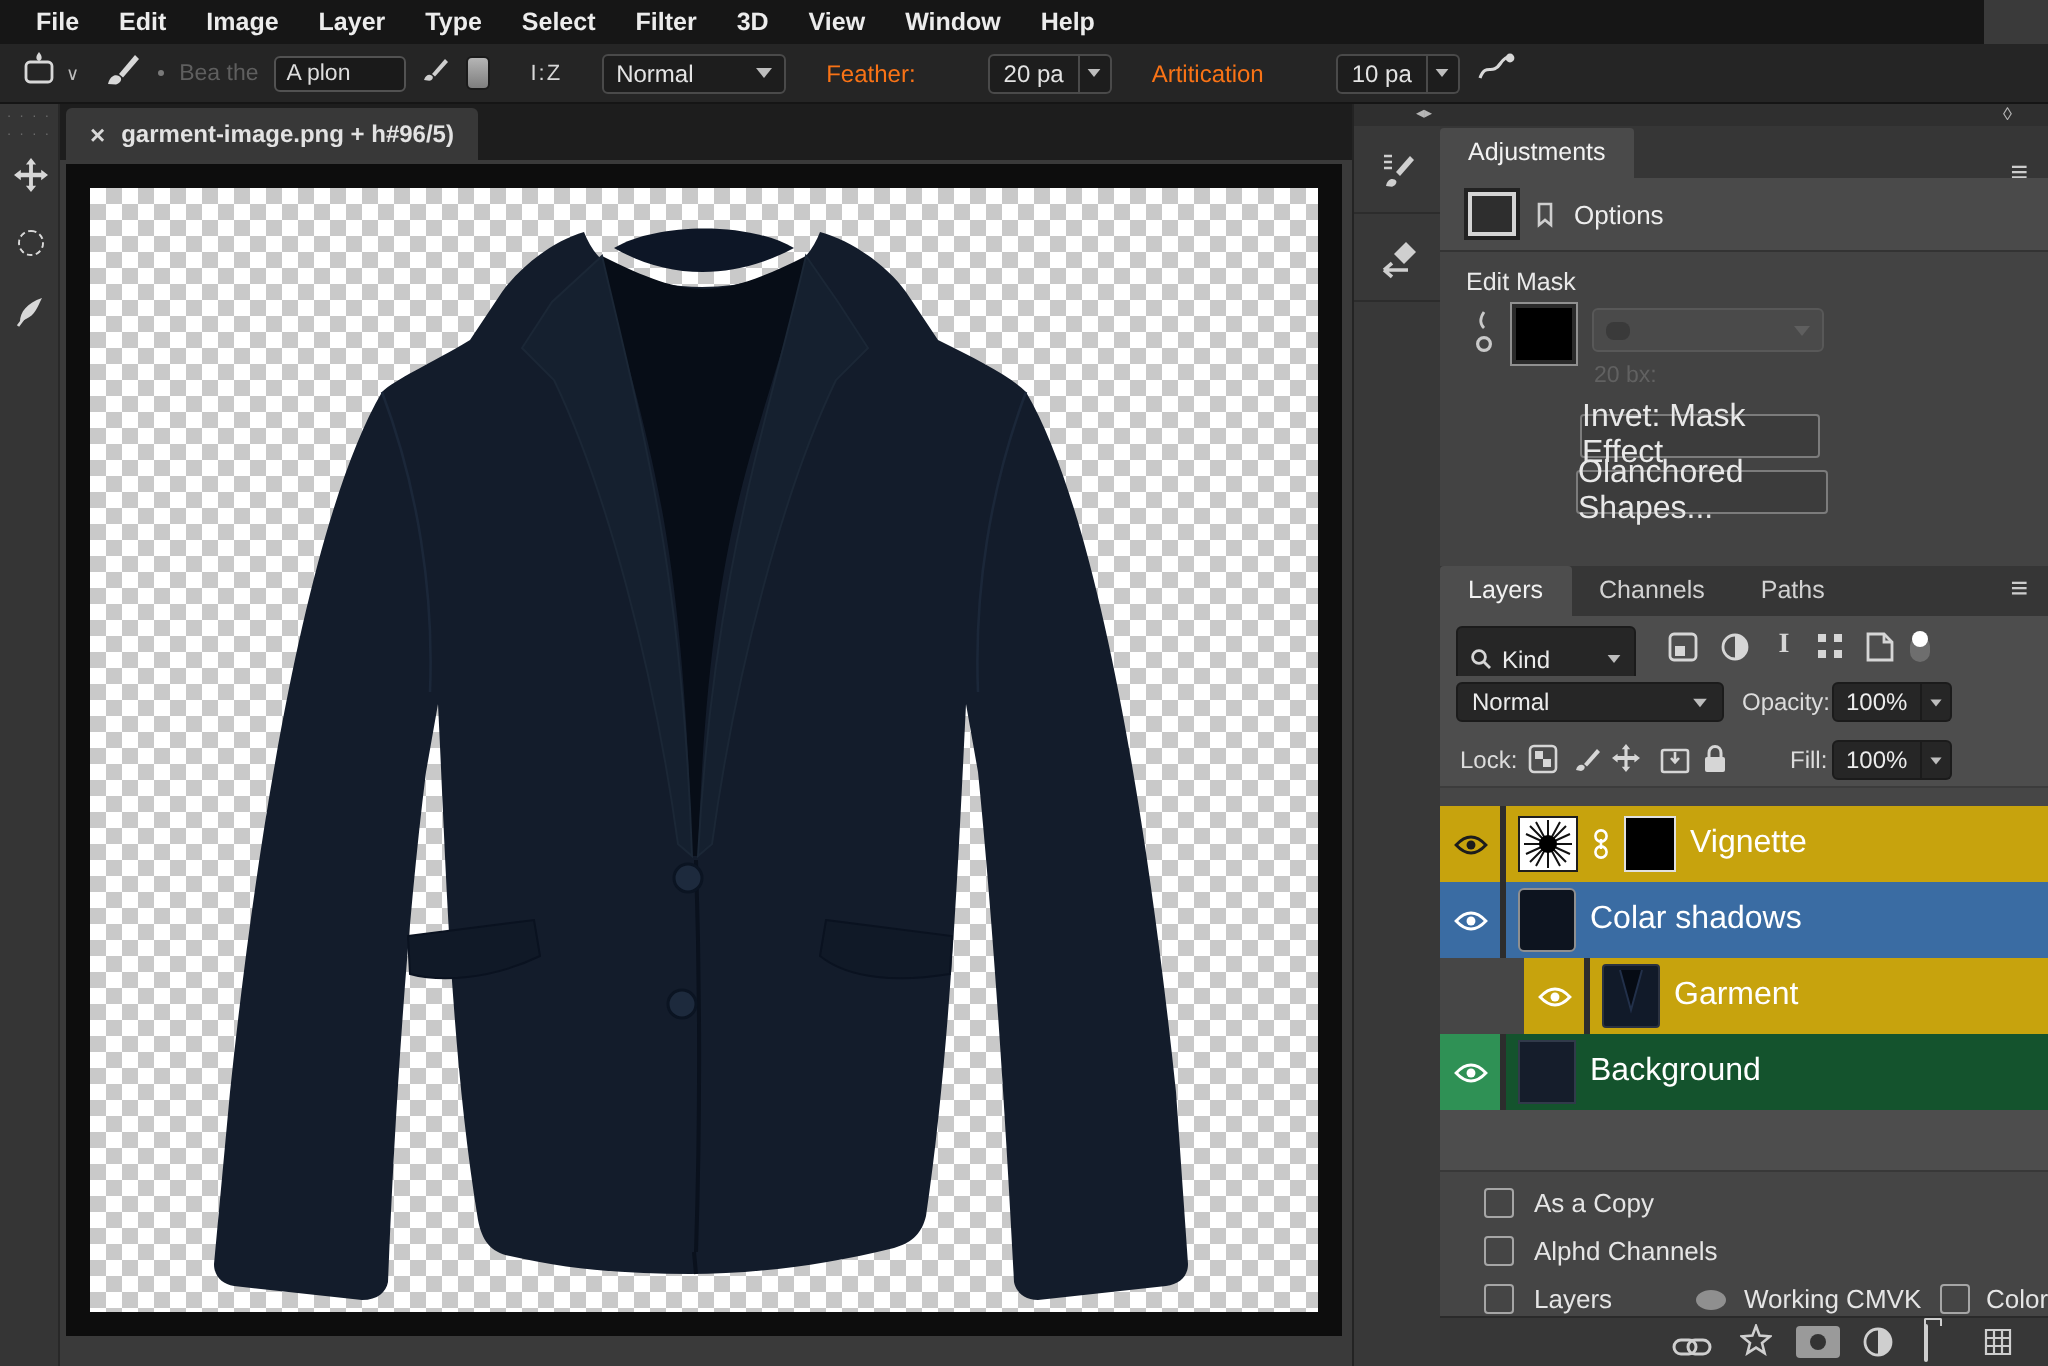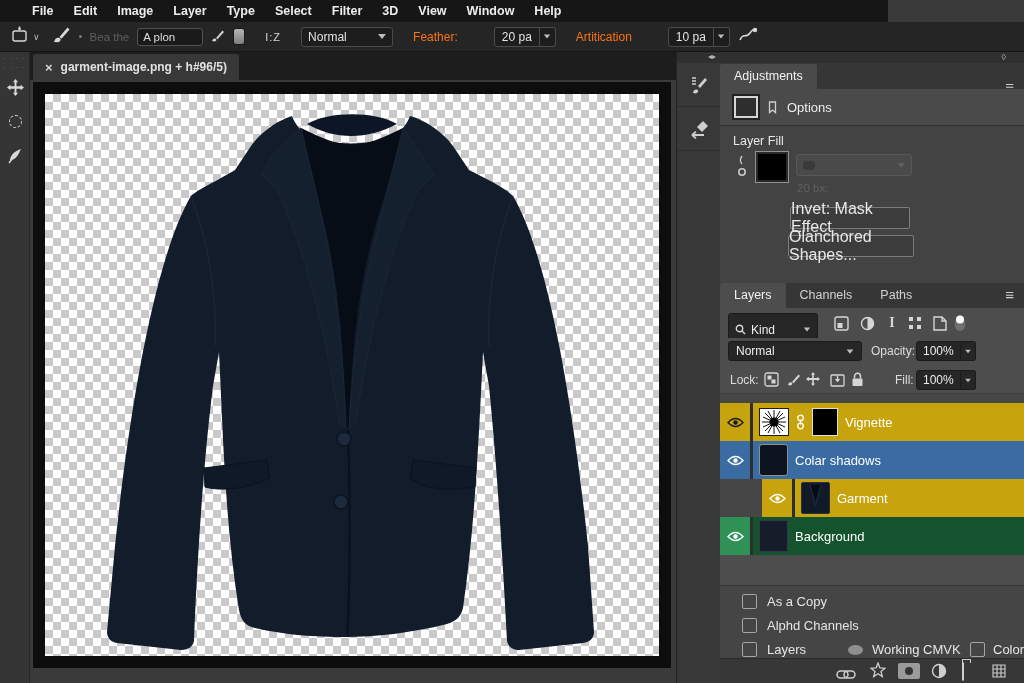--- a/index.html
+++ b/index.html
@@ -1,22 +1,22 @@
 <!DOCTYPE html>
 <html><head>
 <meta charset="utf-8">
 <style>
   * { margin:0; padding:0; box-sizing:border-box; }
   html,body { width:1024px; height:683px; overflow:hidden; background:#3a3a3a;
     font-family:"Liberation Sans", sans-serif; -webkit-font-smoothing:antialiased; }
   .abs { position:absolute; }
 
   
-  #menubar { position:absolute; left:0; top:0; width:888px; height:22px;
-    background:#161616; display:flex; align-items:center; padding-left:22px; z-index:30; }
+  #menubar { position:absolute; left:0; top:0; width:992px; height:22px;
+    background:#161616; display:flex; align-items:center; padding-left:8px; z-index:30; }
   #menubar .mitem { color:#ececec; font-size:12.5px; font-weight:bold; padding:0 10px; cursor:default; }
 
   
   #optionsbar { position:absolute; left:0; top:22px; width:1024px; height:30px;
     background:#252525; display:flex; align-items:center; gap:8px; padding-left:6px; z-index:29;
     border-bottom:1px solid #151515; }
   .opt-sep { width:4px; }
   .tool-preset { display:flex; align-items:center; gap:3px; padding:2px 4px; }
   .dim-label { color:#5f5f5f; font-size:11.5px; }
   .opt-input { width:66px; height:18px; background:#1a1a1a; border:1px solid #525252;
@@ -127,21 +127,21 @@
 
   
   .layer-row { position:absolute; left:0; width:304px; height:38px; display:flex; }
   .eye-cell { width:33px; height:38px; display:flex; align-items:center; justify-content:center;
     border-right:3px solid #2d2d2d; }
   .row-content { flex:1; display:flex; align-items:center; gap:7px; padding-left:6px; }
   .bg-yellow { background:#c7a30d; }
   .bg-blue   { background:#3a6ca3; }
   .bg-green  { background:#2f9155; }
   .bg-gray   { background:#14532d; }
-  .layer-label { color:#ffffff; font-size:13px; }
+  .layer-label { color:#ffffff; font-size:16px; }
   .thumb { flex:none; }
   .th-vig { width:30px; height:28px; background:#fff; border:1px solid #1e1e1e; }
   .th-mask { width:26px; height:28px; background:#000; border:1px solid #e0e0e0; }
   .th-dark { width:29px; height:32px; background:#0d141f; border:1px solid #8f8f8f; border-radius:3px; }
   .th-garm { width:29px; height:32px; background:#111a29; border:1px solid #2a3140; border-radius:2px; }
   .th-bgl  { width:29px; height:32px; background:#151d2b; border:1px solid #313a4a; }
 
   #rows-below { position:absolute; left:0; top:503px; width:304px; height:30px; background:#4d4d4d; }
 
   
@@ -331,21 +331,21 @@
   </div>
   <div id="adj-options">
     <span class="adj-square"></span>
     <svg width="9" height="13" viewBox="0 0 9 13">
       <path d="M1.5 1 H7.5 V11.5 L4.5 9 L1.5 11.5 Z" fill="none" stroke="#cfcfcf" stroke-width="1.3"></path>
     </svg>
     <span class="adj-options-label">Options</span>
   </div>
 
   <div id="mask-section">
-    <span class="lm-title">Layer Fill</span>
+    <span class="lm-title">Edit Mask</span>
     <svg class="abs" style="left:16px;top:28px;" width="12" height="28" viewBox="0 0 12 28">
       <path d="M6 2 C4 5 4 8 6 10" fill="none" stroke="#c9c9c9" stroke-width="1.4"></path>
       <circle cx="6" cy="18" r="3.2" fill="none" stroke="#c9c9c9" stroke-width="1.6"></circle>
     </svg>
     <div class="lm-thumb"></div>
     <div class="lm-select">
       <span class="lm-blob"></span>
       <span class="chev-t"></span>
     </div>
     <span class="lm-density">20 bx:</span>

